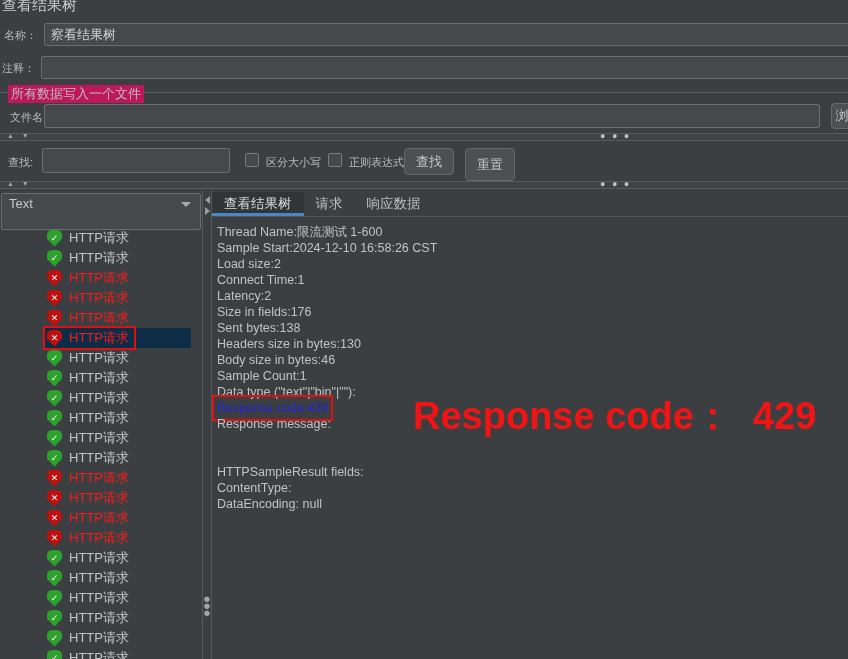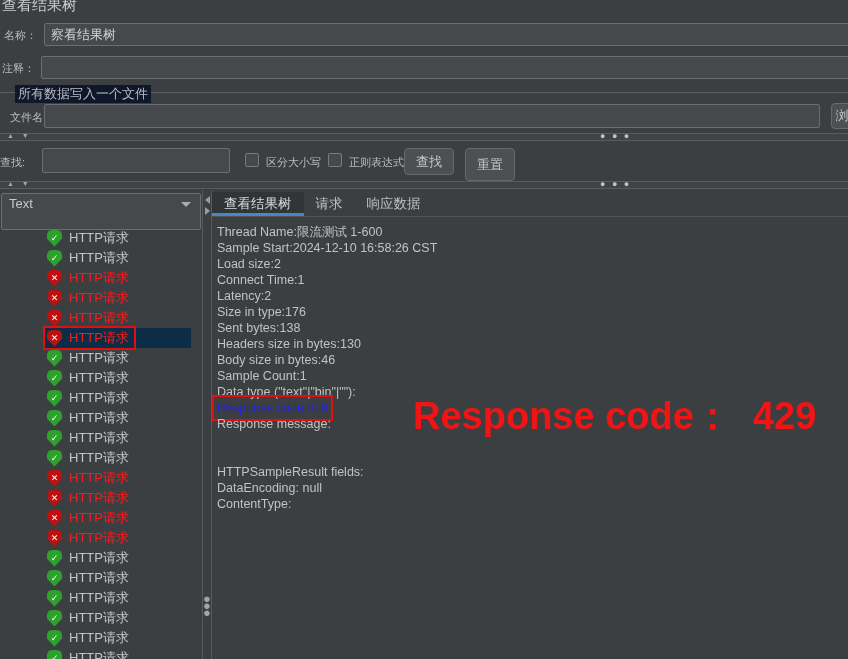--- a/index.html
+++ b/index.html
@@ -9,22 +9,22 @@
 
   .lbl { position:absolute; font-size:11px; color:#b9bcbe; white-space:nowrap; }
   .tfield { position:absolute; background:#45494b; border:1px solid #6b6e70; color:#d2d4d6;
             font-size:13px; padding:2px 6px; font-family:inherit; border-radius:2px; }
   .btn { position:absolute; background:#4c5053; border:1px solid #666a6c; color:#c6c8ca;
          font-size:13px; border-radius:4px; text-align:center; font-family:inherit; }
 
   .page-title { position:absolute; top:-4px; left:2px; font-size:15px; color:#c9cbcd; }
 
   .group-line { position:absolute; top:92px; left:0; right:0; border-top:1px solid #5c5f61; }
-  .group-title { position:absolute; top:85px; left:8px; background:#0f172a; padding:0 3px;
-                 font-size:13px; color:#bbbdbf;margin-left:7px; }
+  .group-title { position:absolute; top:85px; left:8px; background:#be185d; padding:0 3px;
+                 font-size:13px; color:#bbbdbf; }
 
   .split { position:absolute; left:0; right:0; height:8px; background:#3f4345;
            border-top:1px solid #595c5e; border-bottom:1px solid #595c5e; }
   .split-arrows { position:absolute; left:7px; top:-2px; font-size:7px; color:#a2a5a7; letter-spacing:3px; }
   .split-dots { position:absolute; left:600px; top:-3px; font-size:9px; color:#c2c4c6; letter-spacing:2px; }
 
   .checkbox { position:absolute; width:14px; height:14px; background:#45494b;
               border:1px solid #7a7d7f; border-radius:2px; }
 
   
@@ -90,21 +90,21 @@
 
   <div class="lbl" style="left:10px; top:110px;">文件名</div>
   <input class="tfield" style="left: 44px; top: 104px; width: 776px; height: 24px;" type="text" value="">
   <button class="btn" style="left:831px; top:103px; width:46px; height:26px; overflow:hidden;">浏览...</button>
 
   <div class="split" style="top:133px;">
     <span class="split-arrows">▲ ▼</span>
     <span class="split-dots">● ● ●</span>
   </div>
 
-  <div class="lbl" style="left:0; top:155px;">查找:</div>
+  <div class="lbl" style="left:8px; top:155px;">查找:</div>
   <input class="tfield" style="left: 42px; top: 148px; width: 188px; height: 25px;" type="text" value="">
   <span class="checkbox" style="left:245px; top:153px;"></span>
   <div class="lbl" style="left:266px; top:155px;">区分大小写</div>
   <span class="checkbox" style="left:328px; top:153px;"></span>
   <div class="lbl" style="left:349px; top:155px;">正则表达式</div>
   <button class="btn" style="left:404px; top:148px; width:50px; height:27px;">查找</button>
   <button class="btn" style="left:465px; top:148px; width:50px; height:33px;">重置</button>
 
   <div class="split" style="top:181px;">
     <span class="split-arrows">▲ ▼</span>
@@ -270,31 +270,31 @@
       <div class="tab active">查看结果树</div>
       <div class="tab">请求</div>
       <div class="tab">响应数据</div>
     </div>
     <div class="content">
         <div class="cline">Thread Name:限流测试 1-600</div>
         <div class="cline">Sample Start:2024-12-10 16:58:26 CST</div>
         <div class="cline">Load size:2</div>
         <div class="cline">Connect Time:1</div>
         <div class="cline">Latency:2</div>
-        <div class="cline">Size in type:176</div>
+        <div class="cline">Size in fields:176</div>
         <div class="cline">Sent bytes:138</div>
         <div class="cline">Headers size in bytes:130</div>
         <div class="cline">Body size in bytes:46</div>
         <div class="cline">Sample Count:1</div>
         <div class="cline">Data type ("text"|"bin"|""):</div>
         <div class="cline"><span class="resp-link">Response code:429</span></div>
         <div class="cline">Response message:</div>
         <div class="cline"> </div>
         <div class="cline"> </div>
         <div class="cline">HTTPSampleResult fields:</div>
+        <div class="cline">ContentType:</div>
         <div class="cline">DataEncoding: null</div>
-        <div class="cline">ContentType:</div>
       </div>
   </div>
 
   <div class="big-red">Response code：  429</div>
 
 </div>
 
 </body></html>

